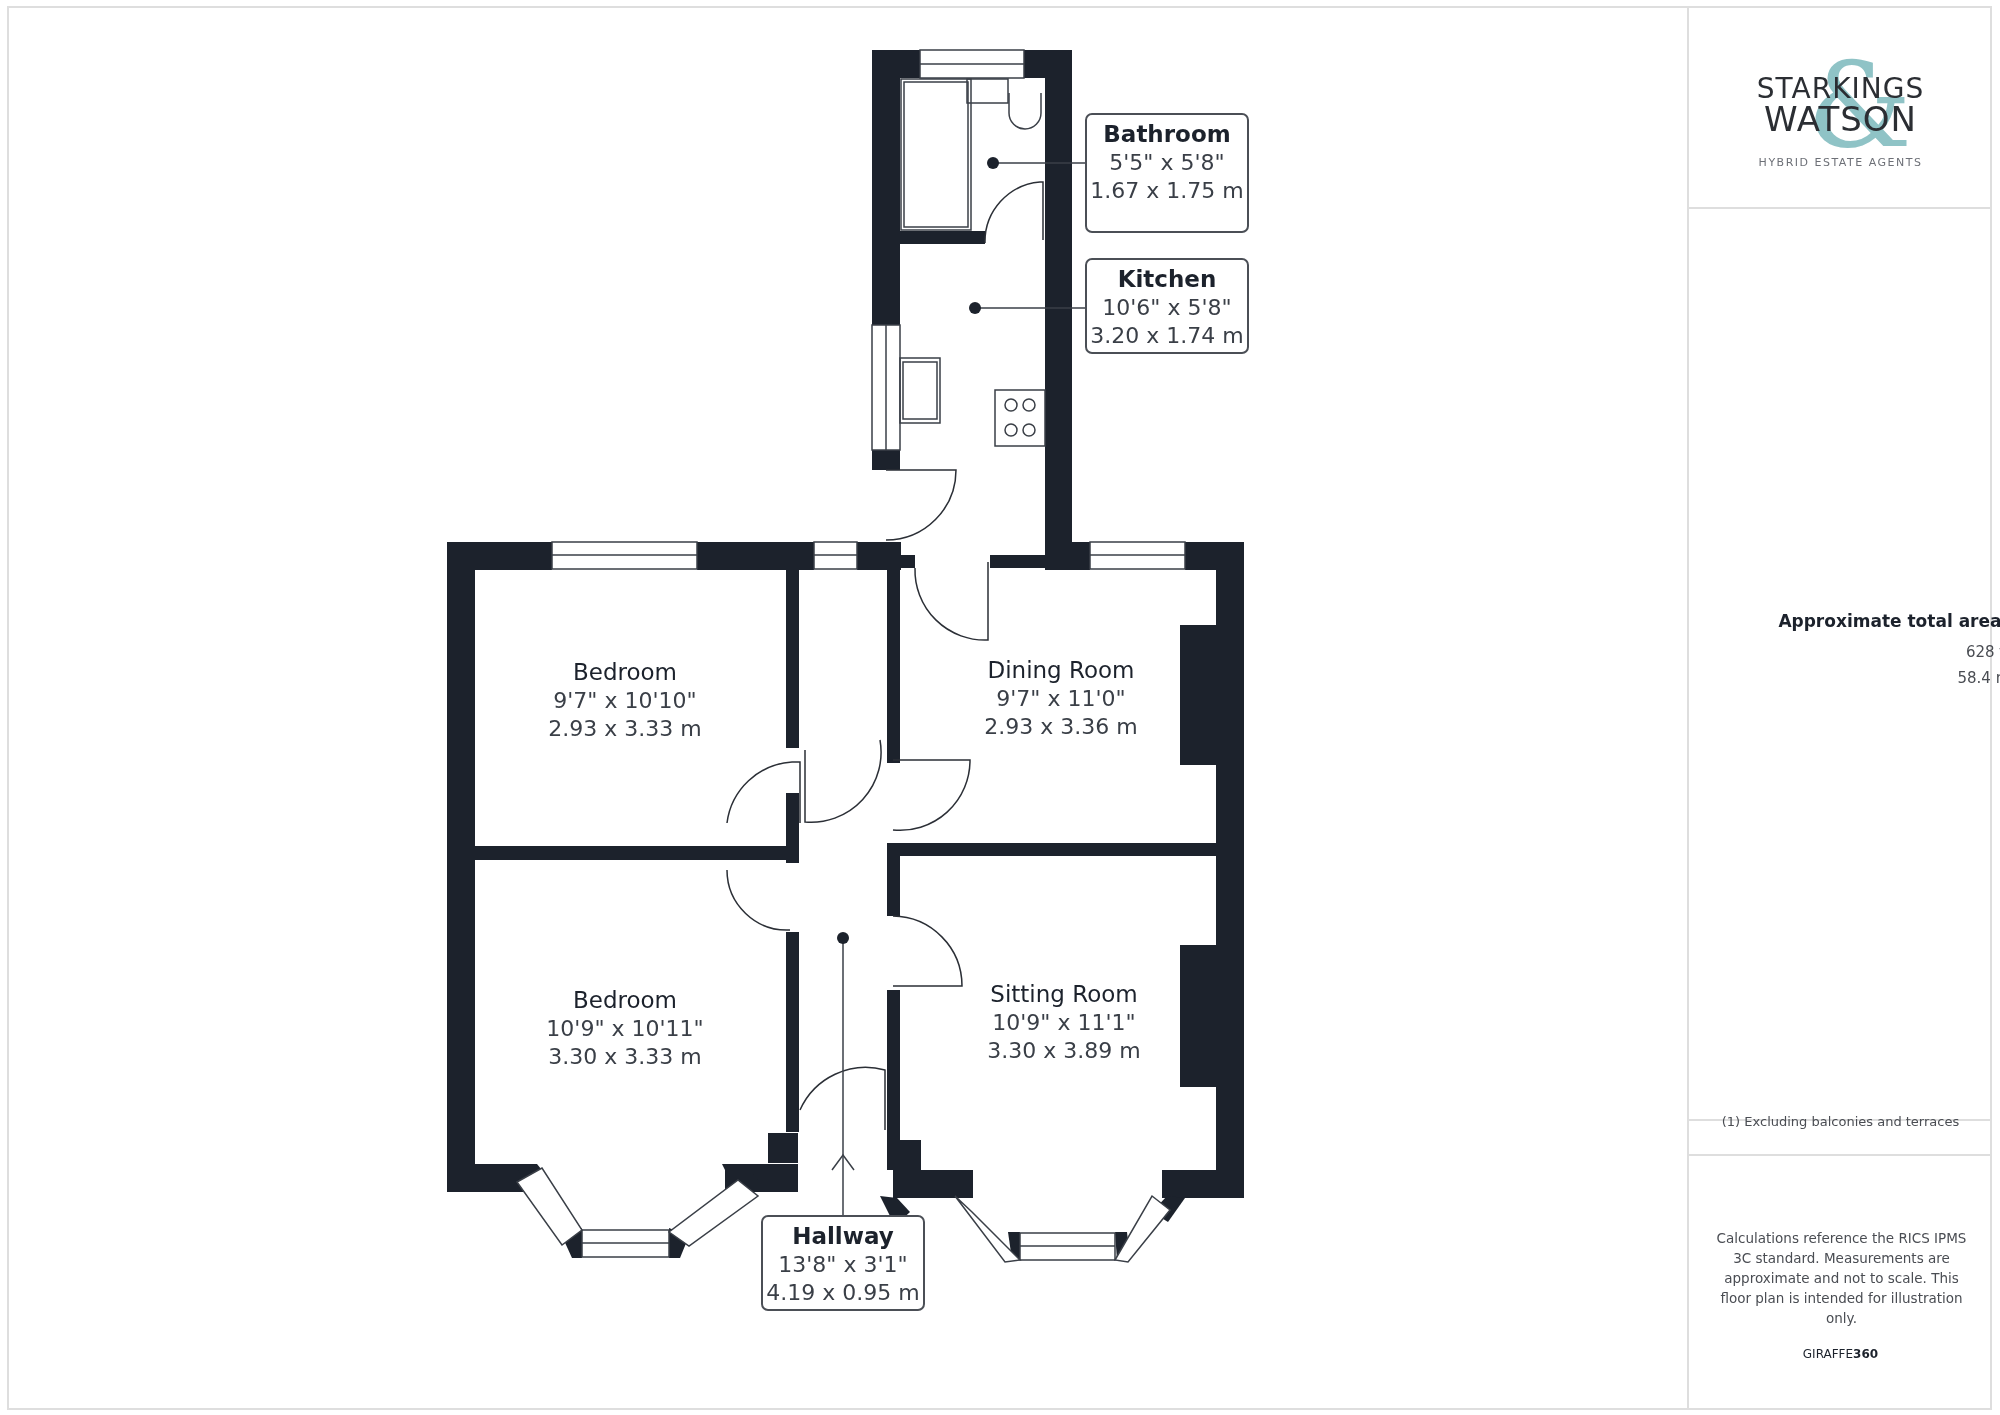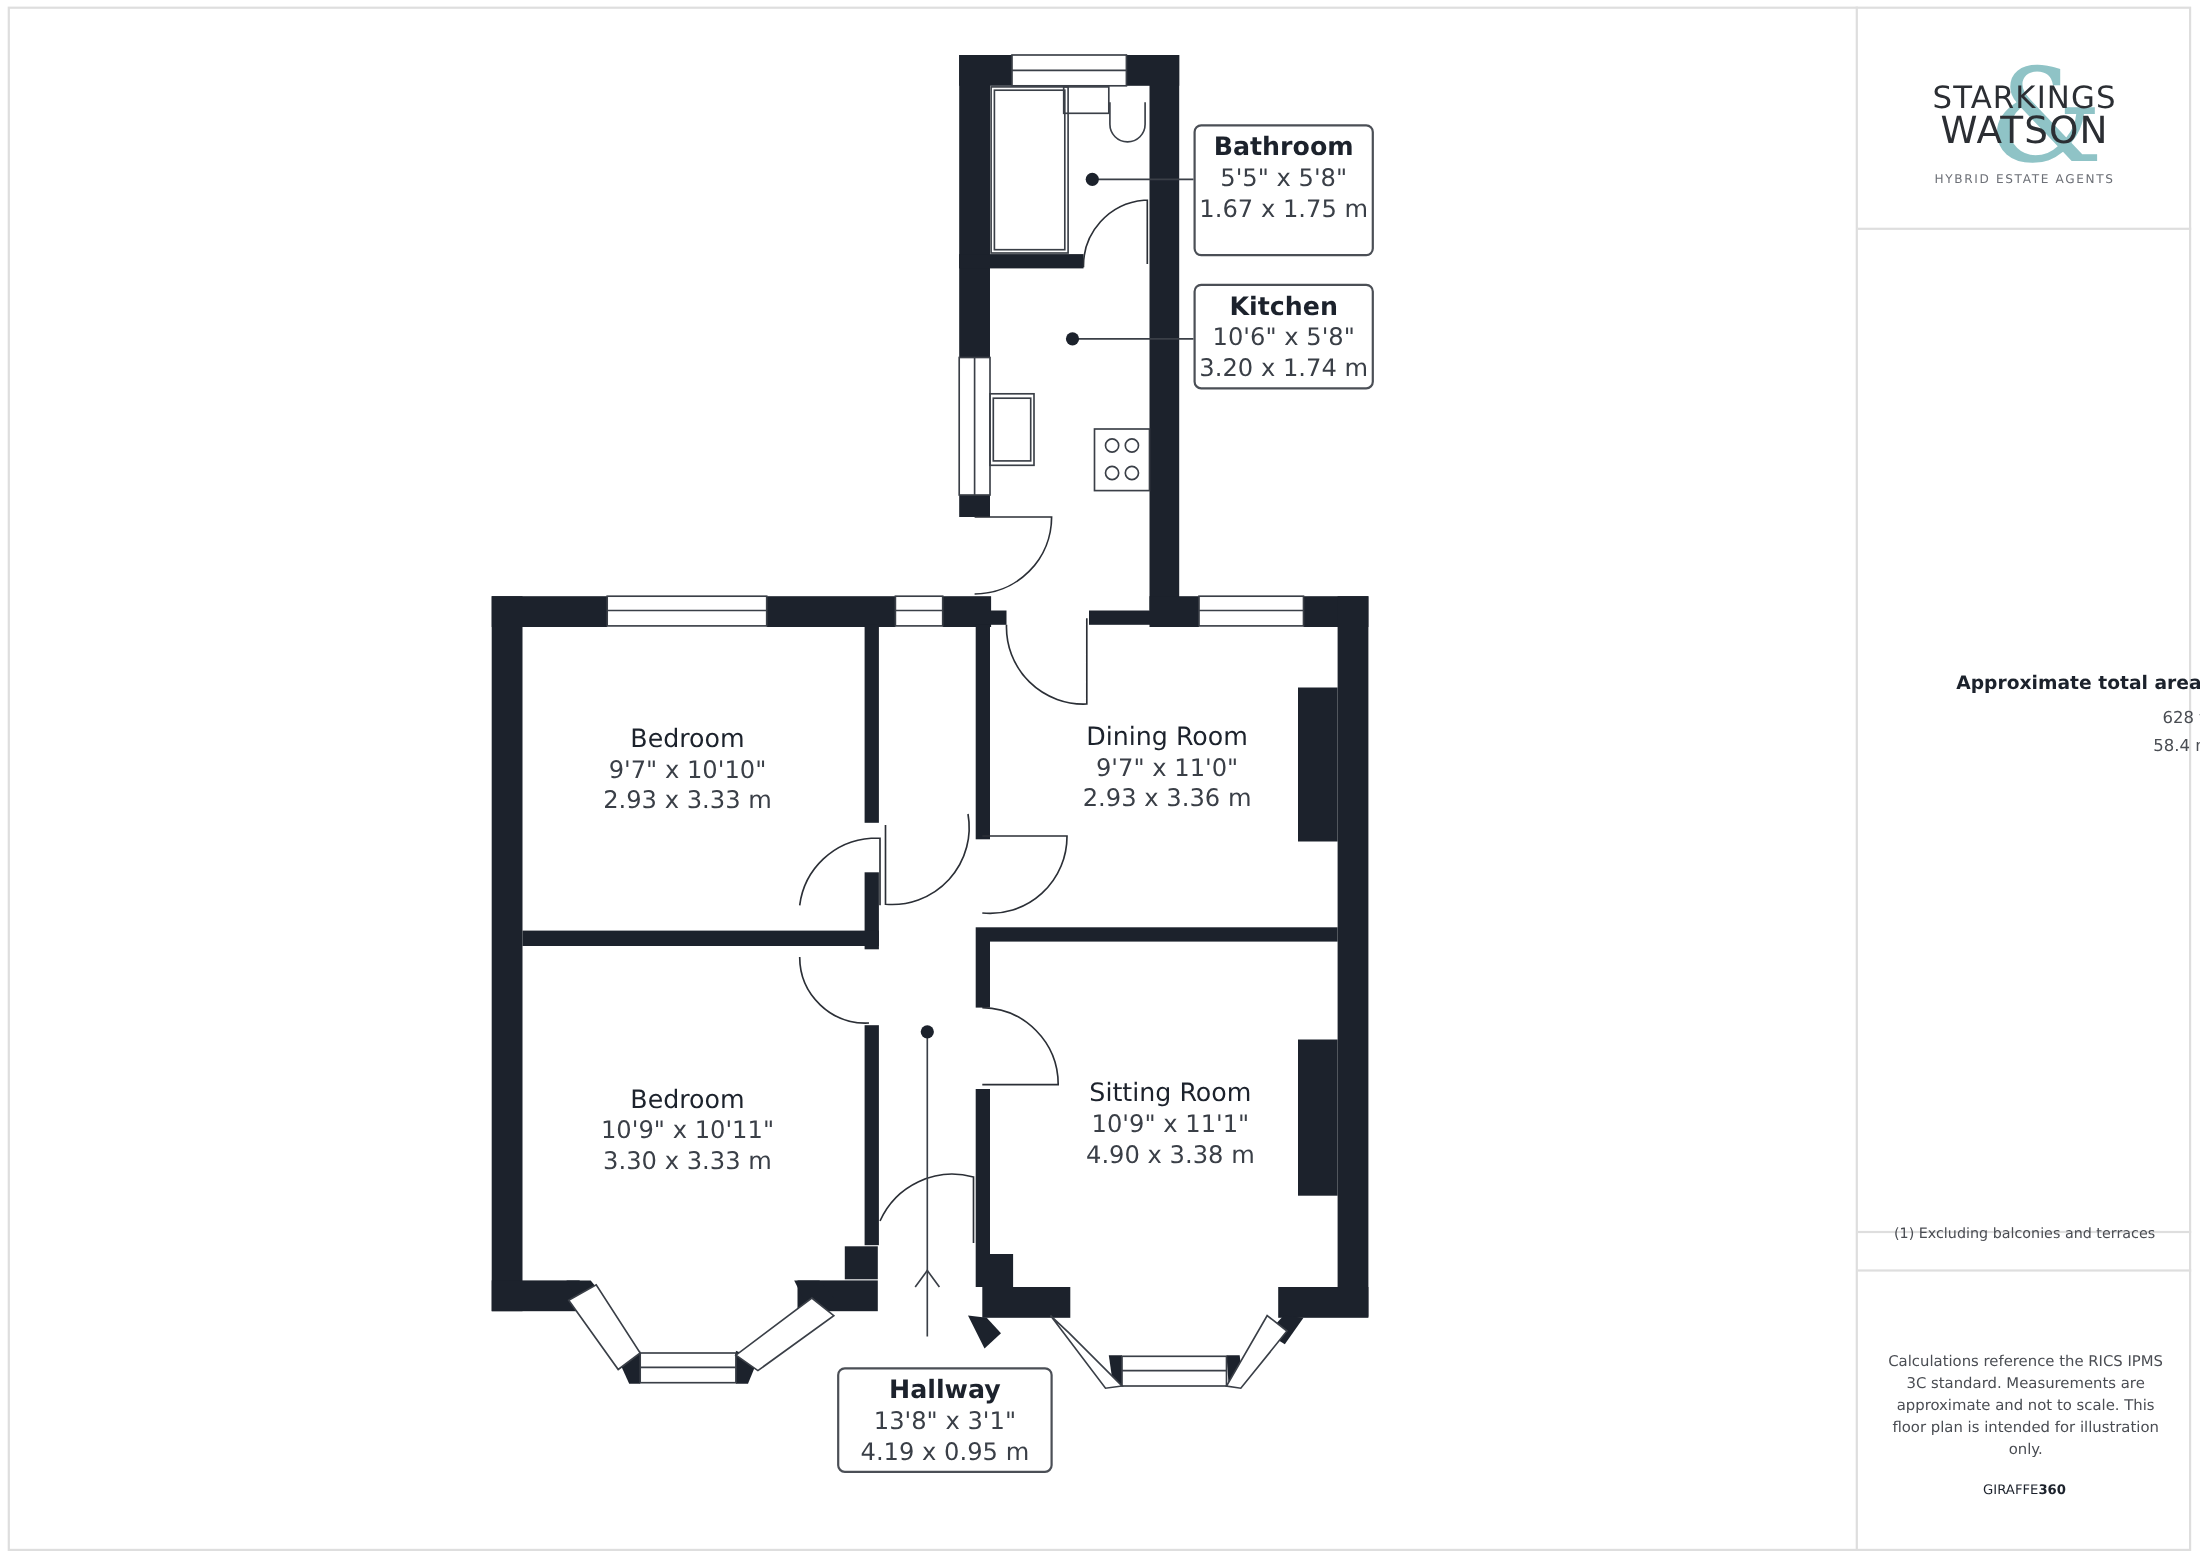--- a/index.html
+++ b/index.html
@@ -164,34 +164,34 @@
     <div class="dim">2.93 x 3.36 m</div>
   </div>
   <div class="room-label" style="left:625px; top:986px;">
     <div class="name">Bedroom</div>
     <div class="dim">10'9" x 10'11"</div>
     <div class="dim">3.30 x 3.33 m</div>
   </div>
   <div class="room-label" style="left:1064px; top:980px;">
     <div class="name">Sitting Room</div>
     <div class="dim">10'9" x 11'1"</div>
-    <div class="dim">4.90 x 3.38 m</div>
+    <div class="dim">3.30 x 3.89 m</div>
   </div>
 
   <div class="callout" style="left:1085px; top:113px; width:164px; height:120px;">
     <div class="name">Bathroom</div>
     <div class="dim">5'5" x 5'8"</div>
     <div class="dim">1.67 x 1.75 m</div>
   </div>
   <div class="callout" style="left:1085px; top:258px; width:164px; height:96px;">
     <div class="name">Kitchen</div>
     <div class="dim">10'6" x 5'8"</div>
     <div class="dim">3.20 x 1.74 m</div>
   </div>
-  <div class="callout" style="left:761px; top:1215px; width:196px; height:96px;margin-top:28px;">
+  <div class="callout" style="left:761px; top:1215px; width:164px; height:96px;">
     <div class="name">Hallway</div>
     <div class="dim">13'8" x 3'1"</div>
     <div class="dim">4.19 x 0.95 m</div>
   </div>
 </div>
 
 <div class="side">
   <div class="sec" style="top:0; height:203px;">
     <div class="logo">
       <div class="amp">&amp;</div>

